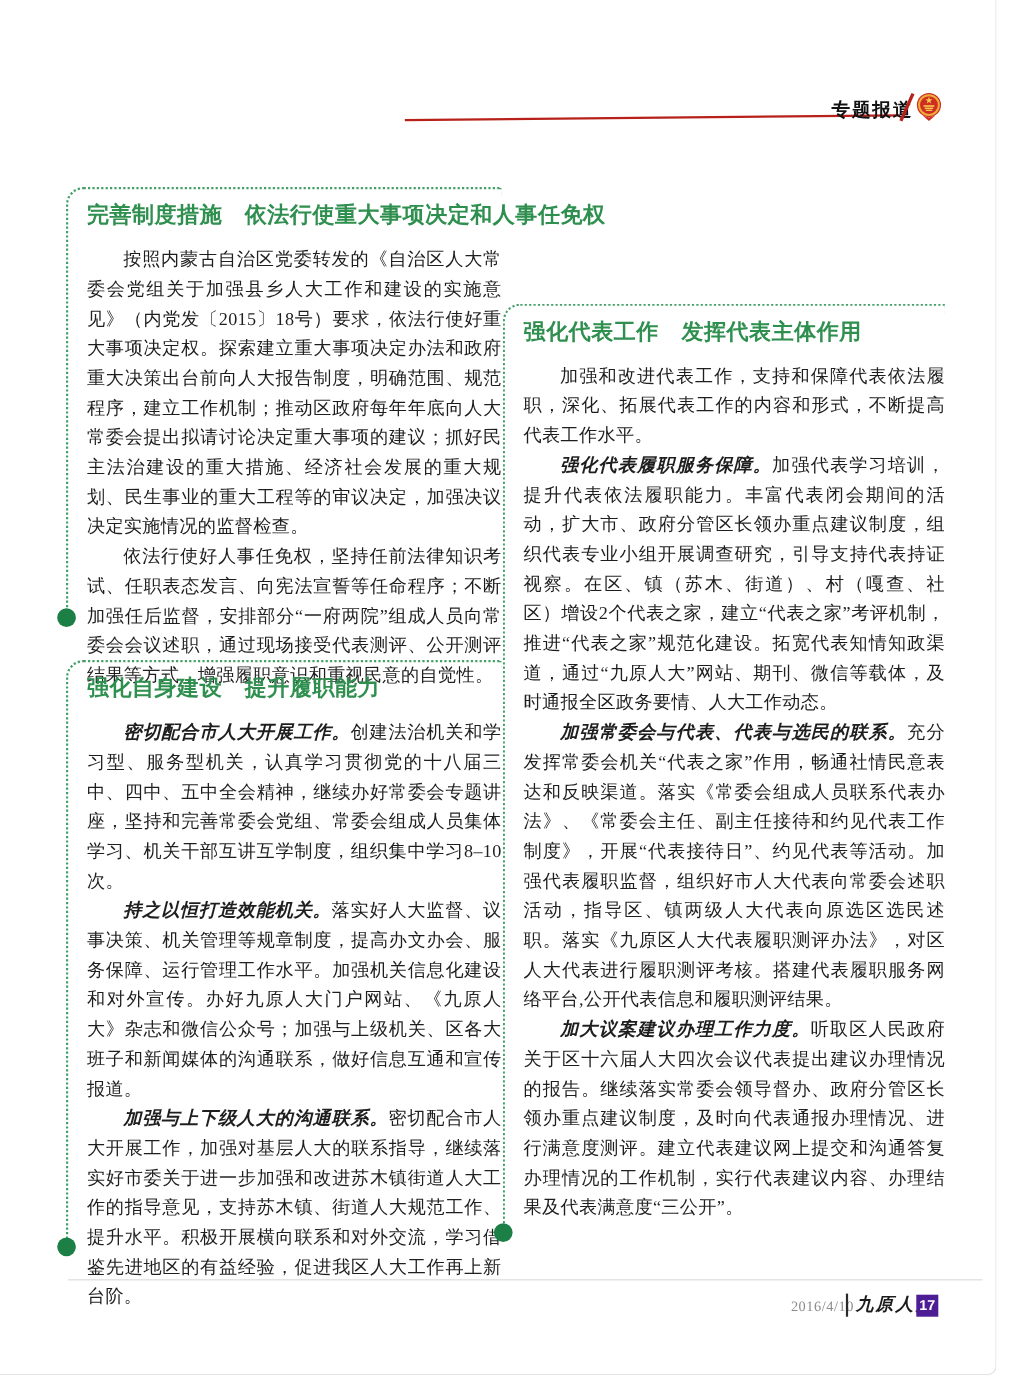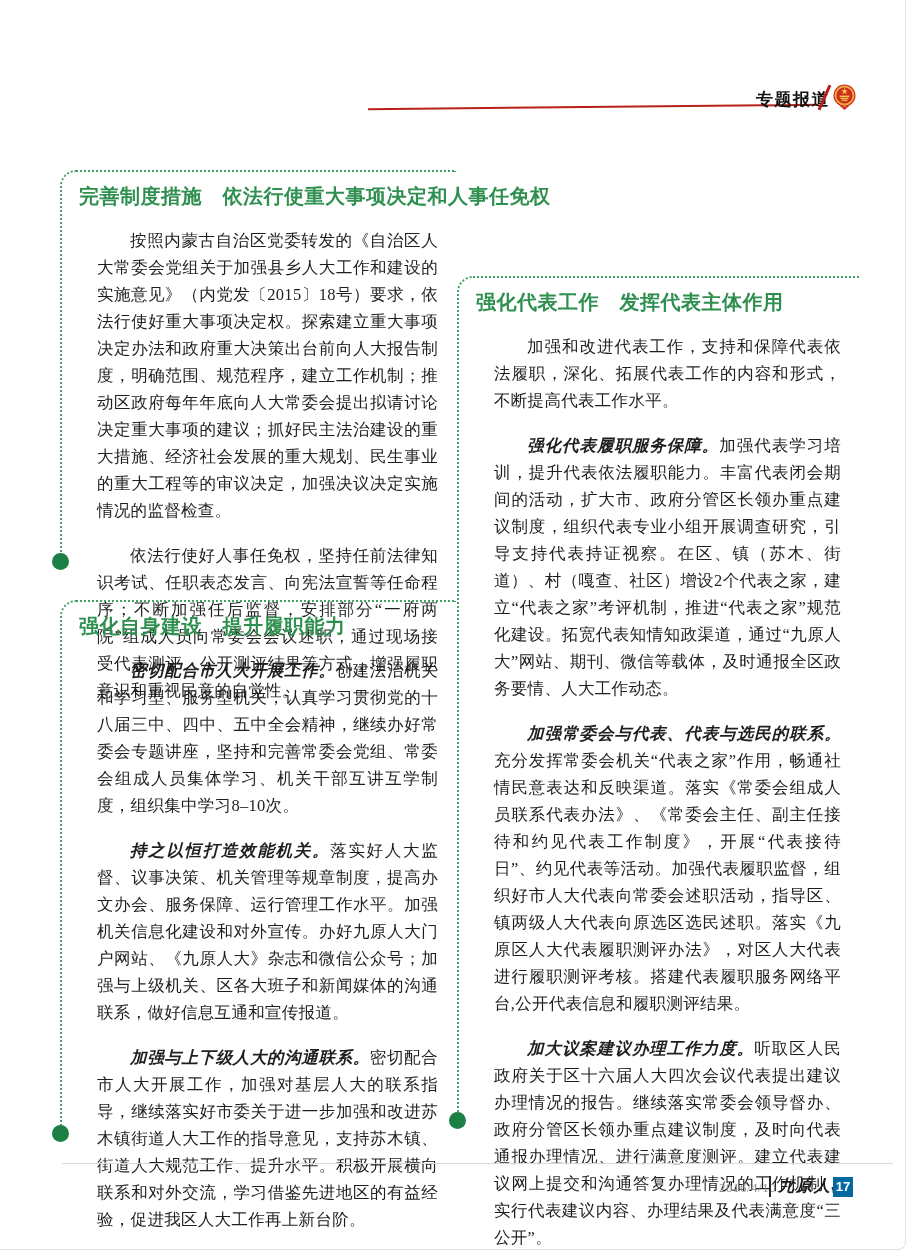--- a/index.html
+++ b/index.html
@@ -74,21 +74,21 @@
     margin: 0 0 13px 0;
     font-family: "Liberation Sans", sans-serif;
     font-weight: bold;
     font-size: 20px;
     line-height: 1.25;
     color: #2f8f4f;
     white-space: nowrap;
     letter-spacing: 0.5px;
   }
   .panel p {
-    margin: 18px;
+    margin: 0;
     font-size: 16.5px;
     line-height: 27px;
     color: #1e1e1e;
     text-align: justify;
     text-indent: 2em;
     letter-spacing: 0.3px;
   }
   .panel p .lead {
     font-weight: bold;
     font-style: italic;
@@ -123,21 +123,21 @@
     font-weight: bold;
     font-style: italic;
     font-size: 16px;
     letter-spacing: 2px;
     color: #1c1c1c;
   }
   .footer-badge {
     position: absolute;
     left: 833px; top: 1177px;
     width: 20px; height: 20px;
-    background: #0369a1;
+    background: #4c1d95;
     color: #ffffff;
     font-family: "Liberation Sans", sans-serif;
     font-weight: bold;
     font-size: 13px;
     line-height: 20px;
     text-align: center;
   }
 </style>
 </head>
 <body>

